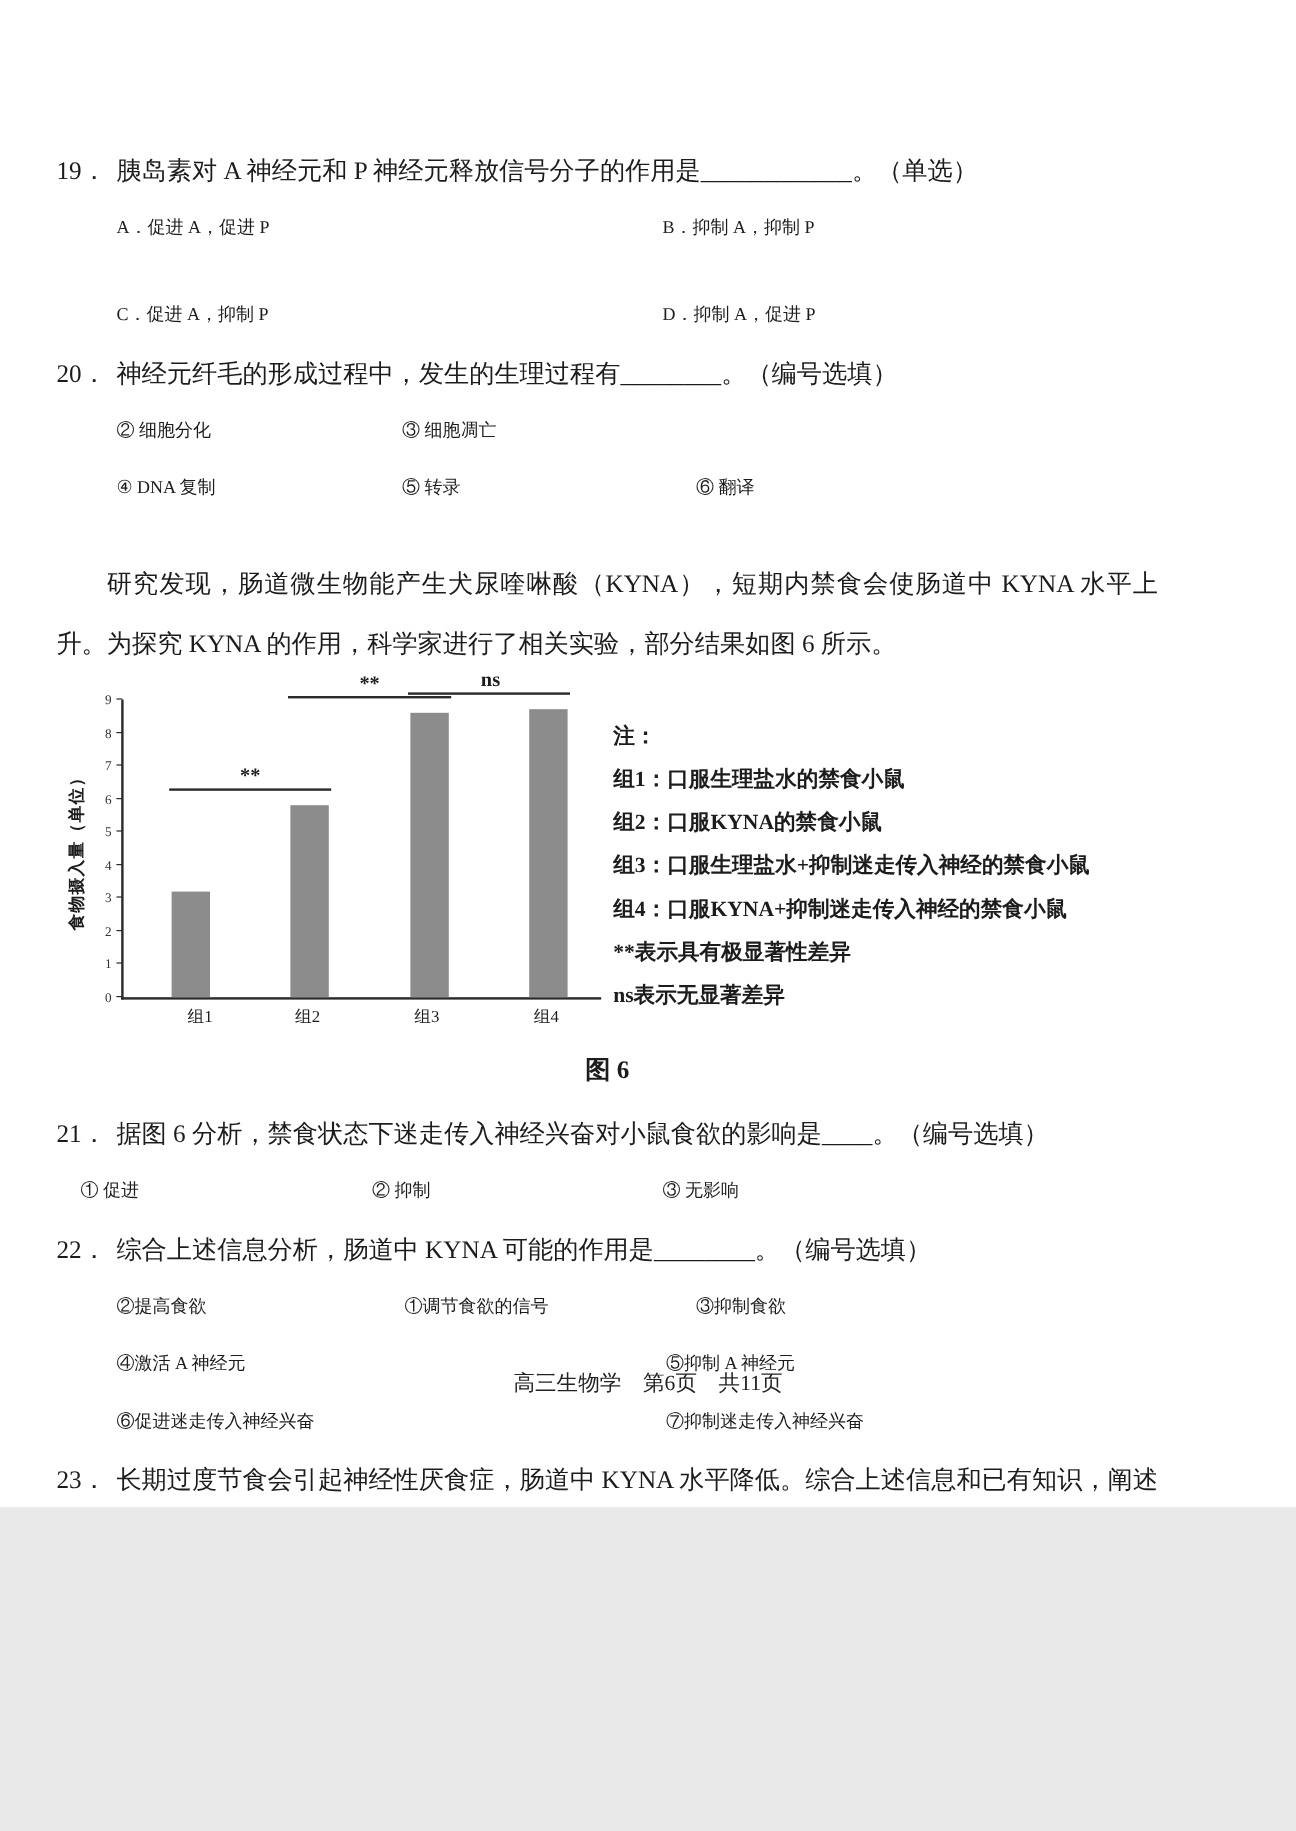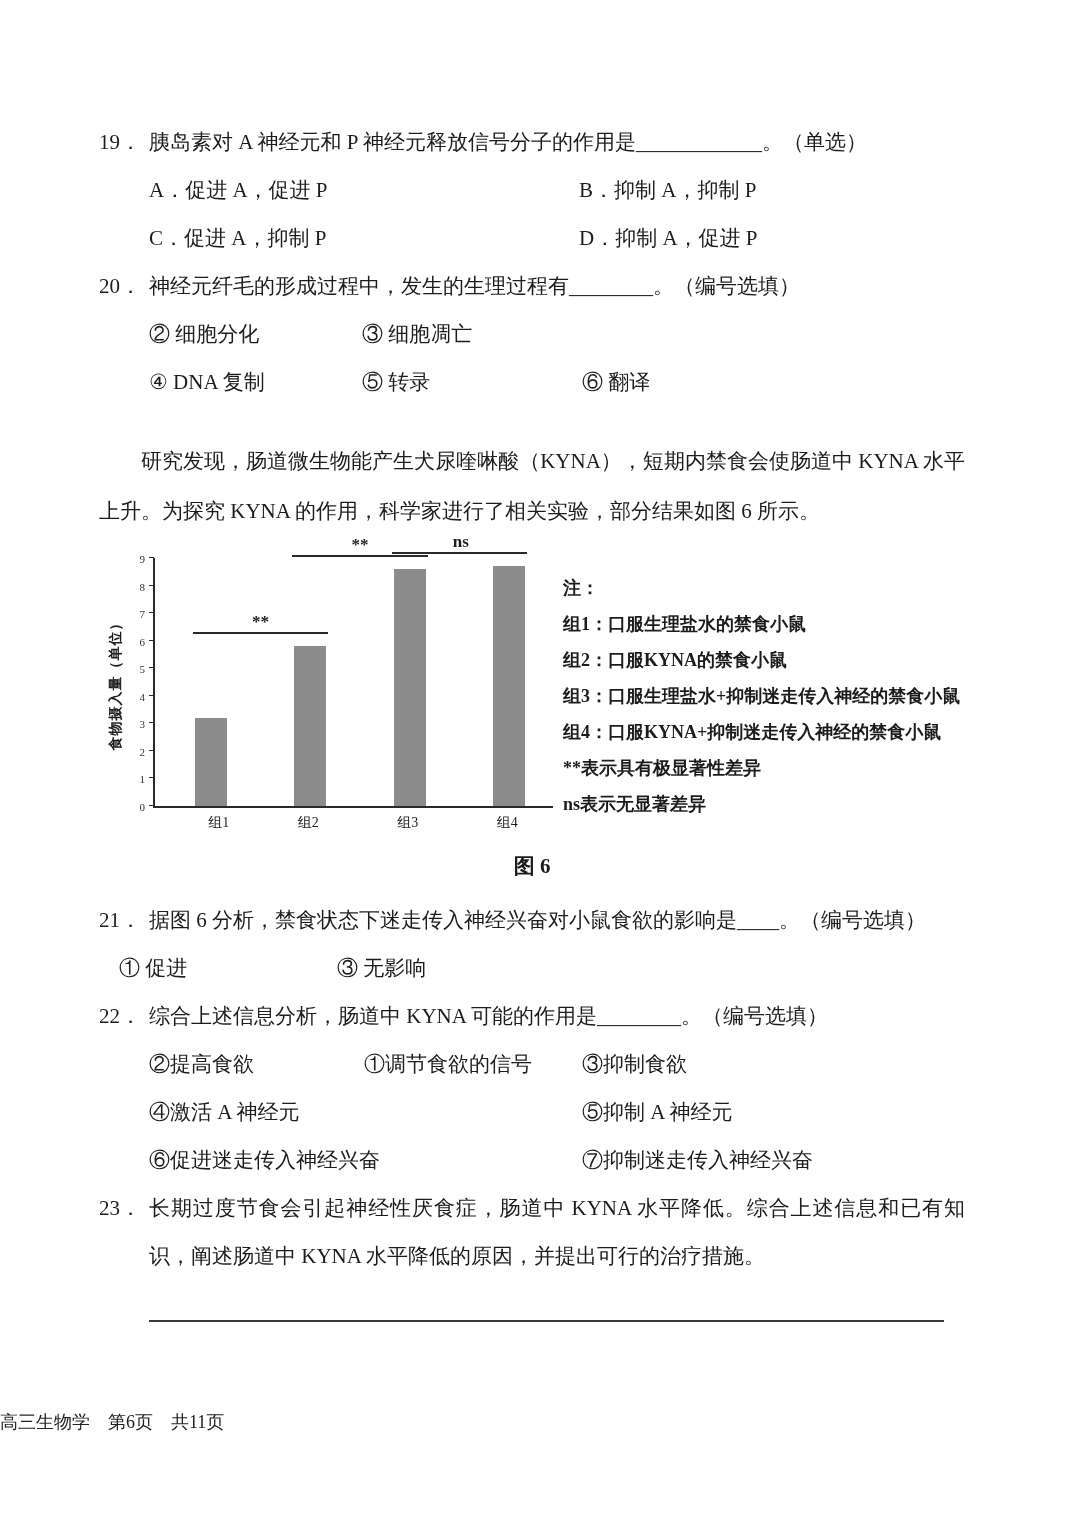--- a/index.html
+++ b/index.html
@@ -1,23 +1,23 @@
 <!DOCTYPE html>
 <html><head>
 <meta charset="utf-8">
 <style>
   * { margin:0; padding:0; box-sizing:border-box; }
   html,body { background:#e9e9e9; }
   body { font-family:"Liberation Serif","DejaVu Serif",serif; }
-  .page { width:1080px; height:1526px; background:#ffffff; margin:0 auto; position:relative;
-          padding:118px 115px 0 99px; color:#1c1c1c; overflow:hidden; }
+  .page { width:1080px; height:1256px; background:#ffffff; margin:0 auto; position:relative;
+          padding:118px 115px 0 47px; color:#1c1c1c; overflow:hidden; }
   .qrow { display:flex; font-size:21px; line-height:48px; }
   .qnum { width:50px; flex:none; }
   .qtext { flex:1; text-align:justify; }
-  .opts { margin-left:50px; font-size:21px; line-height:48px; display:grid; }
+  .opts { margin-left:50px; font-size:15px; line-height:48px; display:grid;gap:25px; }
   .g-q19  { grid-template-columns:430px auto; }
   .g-q20a { grid-template-columns:213px 220px auto; }
   .g-q20b { grid-template-columns:213px 220px 220px auto; }
   .g-q21  { grid-template-columns:218px 217px auto;margin-left:20px; }
   .g-q22a { grid-template-columns:215px 218px auto; }
   .g-q22b { grid-template-columns:433px auto; }
   .para { font-size:21px; line-height:50px; text-indent:2em; margin-top:30px; text-align:justify; }
 
   .chart { display:flex; align-items:flex-start; margin-top:22px; margin-left:2px; }
   .ylabel-wrap { width:30px; height:250px; position:relative; flex:none; }
@@ -31,21 +31,21 @@
   .bar { position:absolute; bottom:0; width:32px; }
   .sigline { position:absolute; height:2px; background:#2a2a2a; }
   .siglab  { position:absolute; text-align:center; font-size:17px; font-weight:bold; line-height:16px; }
   .xlabels { position:relative; height:30px; font-size:14px; }
   .xlab { position:absolute; top:6px; text-align:center; }
   .notes { margin-left:10px; padding-top:12px; font-size:18px; font-weight:bold;
            line-height:36px; white-space:nowrap; }
   .caption { text-align:center; font-size:21px; font-weight:bold; margin-top:14px; }
   .mt { margin-top:16px; }
   .answer-line { margin:40px 0 0 50px; width:795px; border-bottom:2px solid #3a3a3a; height:0; }
-  .footer { position:absolute; bottom:92px; left:0; width:100%; text-align:left; font-size:18px; color:#222; }
+  .footer { position:absolute; bottom:92px; left:0; width:100%; text-align:center; font-size:18px; color:#222; }
 </style>
 </head>
 <body>
 
 <div class="page">
 
   <div class="qrow">
     <span class="qnum">19．</span>
     <span class="qtext">胰岛素对 A 神经元和 P 神经元释放信号分子的作用是____________。（单选）</span>
   </div>
@@ -129,20 +129,21 @@
     </div>
   </div>
   <div class="caption">图 6</div>
 
   <div class="qrow mt">
     <span class="qnum">21．</span>
     <span class="qtext">据图 6 分析，禁食状态下迷走传入神经兴奋对小鼠食欲的影响是____。（编号选填）</span>
   </div>
   <div class="opts g-q21">
     <span>① 促进</span>
+    <span>② 抑制</span>
     <span>③ 无影响</span>
   </div>
 
   <div class="qrow">
     <span class="qnum">22．</span>
     <span class="qtext">综合上述信息分析，肠道中 KYNA 可能的作用是________。（编号选填）</span>
   </div>
   <div class="opts g-q22a">
     <span>②提高食欲</span>
     <span>①调节食欲的信号</span>

